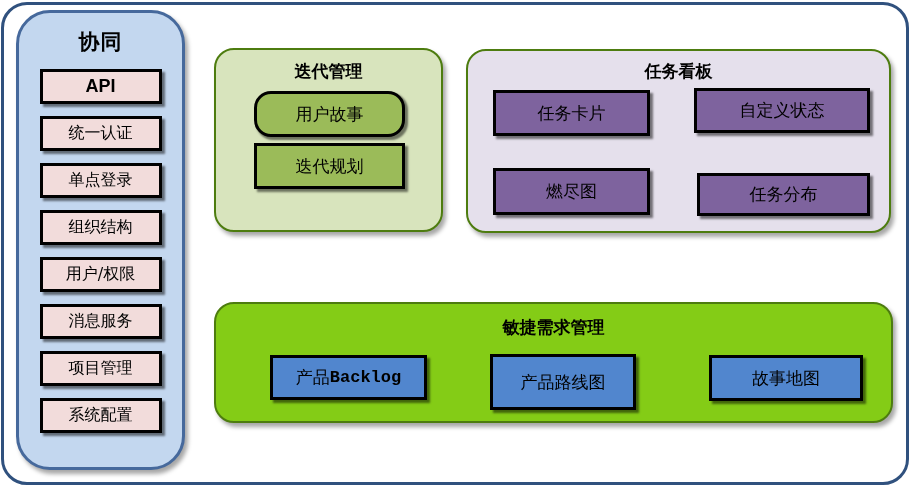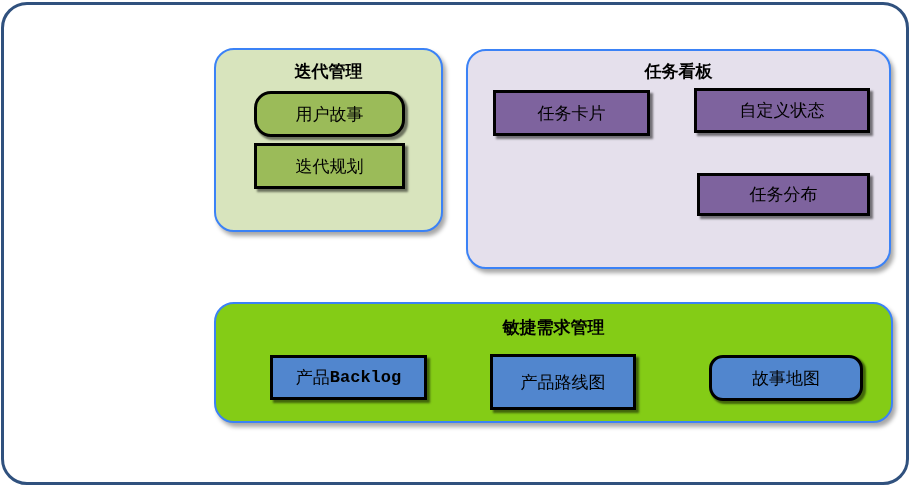--- a/index.html
+++ b/index.html
@@ -27,74 +27,88 @@
   }
   .pink-box{
     width:122px;height:35px;background:#f2dcdb;border:3px solid #000;
     box-sizing:border-box;display:flex;align-items:center;justify-content:center;
     font-family:"DejaVu Serif","Liberation Serif",serif;font-size:16px;
     box-shadow:2.5px 2.5px 2px rgba(0,0,0,0.5);
   }
   .pink-box.en{font-family:"Liberation Sans",sans-serif;font-weight:bold;font-size:18px;}
   
   .panel{
-    position:absolute;box-sizing:border-box;border:2px solid #3b82f6;border-radius:20px;
+    position:absolute;box-sizing:border-box;border:2px solid #4d7c0f;border-radius:20px;
     box-shadow:3px 4px 4px rgba(0,0,0,0.35);
   }
   .panel-title{
     position:absolute;left:0;right:0;text-align:center;
     font-size:17px;font-weight:bold;
   }
   .feat-box{
     position:absolute;box-sizing:border-box;border:3px solid #000;
     display:flex;align-items:center;justify-content:center;
     font-family:"DejaVu Serif","Liberation Serif",serif;font-size:17px;
     box-shadow:2.5px 2.5px 2px rgba(0,0,0,0.5);
   }
   .feat-box .en-suffix{font-family:Liberation Mono, monospace;font-weight:bold;font-size:17px;}
   
   .green-panel{left:214px;top:48px;width:229px;height:184px;background:#d8e4bd;}
   .green-panel .panel-title{top:10px;}
   .green-box{background:#9bbb59;}
   .gbox-0{left:38px;top:41px;width:151px;height:46px;border-radius:17px;}
   .gbox-1{left:38px;top:93px;width:151px;height:46px;}
   
-  .purple-panel{left:466px;top:49px;width:425px;height:220px;background:#e5e0ec;}
+  .purple-panel{left:466px;top:49px;width:425px;height:184px;background:#e5e0ec;}
   .purple-panel .panel-title{top:9px;}
   .purple-box{background:#7e639e;}
   .kbox-0{left:25px;top:39px;width:157px;height:46px;}
   .kbox-1{left:226px;top:37px;width:176px;height:45px;}
   .kbox-2{left:25px;top:117px;width:157px;height:47px;}
   .kbox-3{left:229px;top:122px;width:173px;height:43px;}
   
   .blue-panel{left:214px;top:302px;width:679px;height:121px;background:#84cc16;}
   .blue-panel .panel-title{top:12px;}
   .blue-box{background:#5186ce;}
   .abox-0{left:54px;top:51px;width:157px;height:45px;}
   .abox-1{left:274px;top:50px;width:146px;height:56px;}
-  .abox-2{left:493px;top:51px;width:154px;height:46px;border-radius:14px;}
+  .abox-2{left:493px;top:51px;width:154px;height:46px;}
 </style>
 </head>
 <body>
 
 <div class="canvas">
 
   <div class="outer-frame"></div>
 
+  <div class="sidebar">
+    <div class="sidebar-title">协同</div>
+    <div class="sidebar-items">
+      <div class="pink-box en">API</div>
+      <div class="pink-box">统一认证</div>
+      <div class="pink-box">单点登录</div>
+      <div class="pink-box">组织结构</div>
+      <div class="pink-box">用户/权限</div>
+      <div class="pink-box">消息服务</div>
+      <div class="pink-box">项目管理</div>
+      <div class="pink-box">系统配置</div>
+    </div>
+  </div>
 
   <div class="panel green-panel">
     <div class="panel-title">迭代管理</div>
     <div class="feat-box green-box gbox-0">用户故事</div>
     <div class="feat-box green-box gbox-1">迭代规划</div>
   </div>
 
   <div class="panel purple-panel">
     <div class="panel-title">任务看板</div>
     <div class="feat-box purple-box kbox-1">自定义状态</div>
     <div class="feat-box purple-box kbox-0">任务卡片</div>
+    <div class="feat-box purple-box kbox-2">燃尽图</div>
     <div class="feat-box purple-box kbox-3">任务分布</div>
   </div>
 
   <div class="panel blue-panel">
     <div class="panel-title">敏捷需求管理</div>
     <div class="feat-box blue-box abox-0">
       <span>产品</span>
         <span class="en-suffix">Backlog</span>
     </div>
     <div class="feat-box blue-box abox-1">

